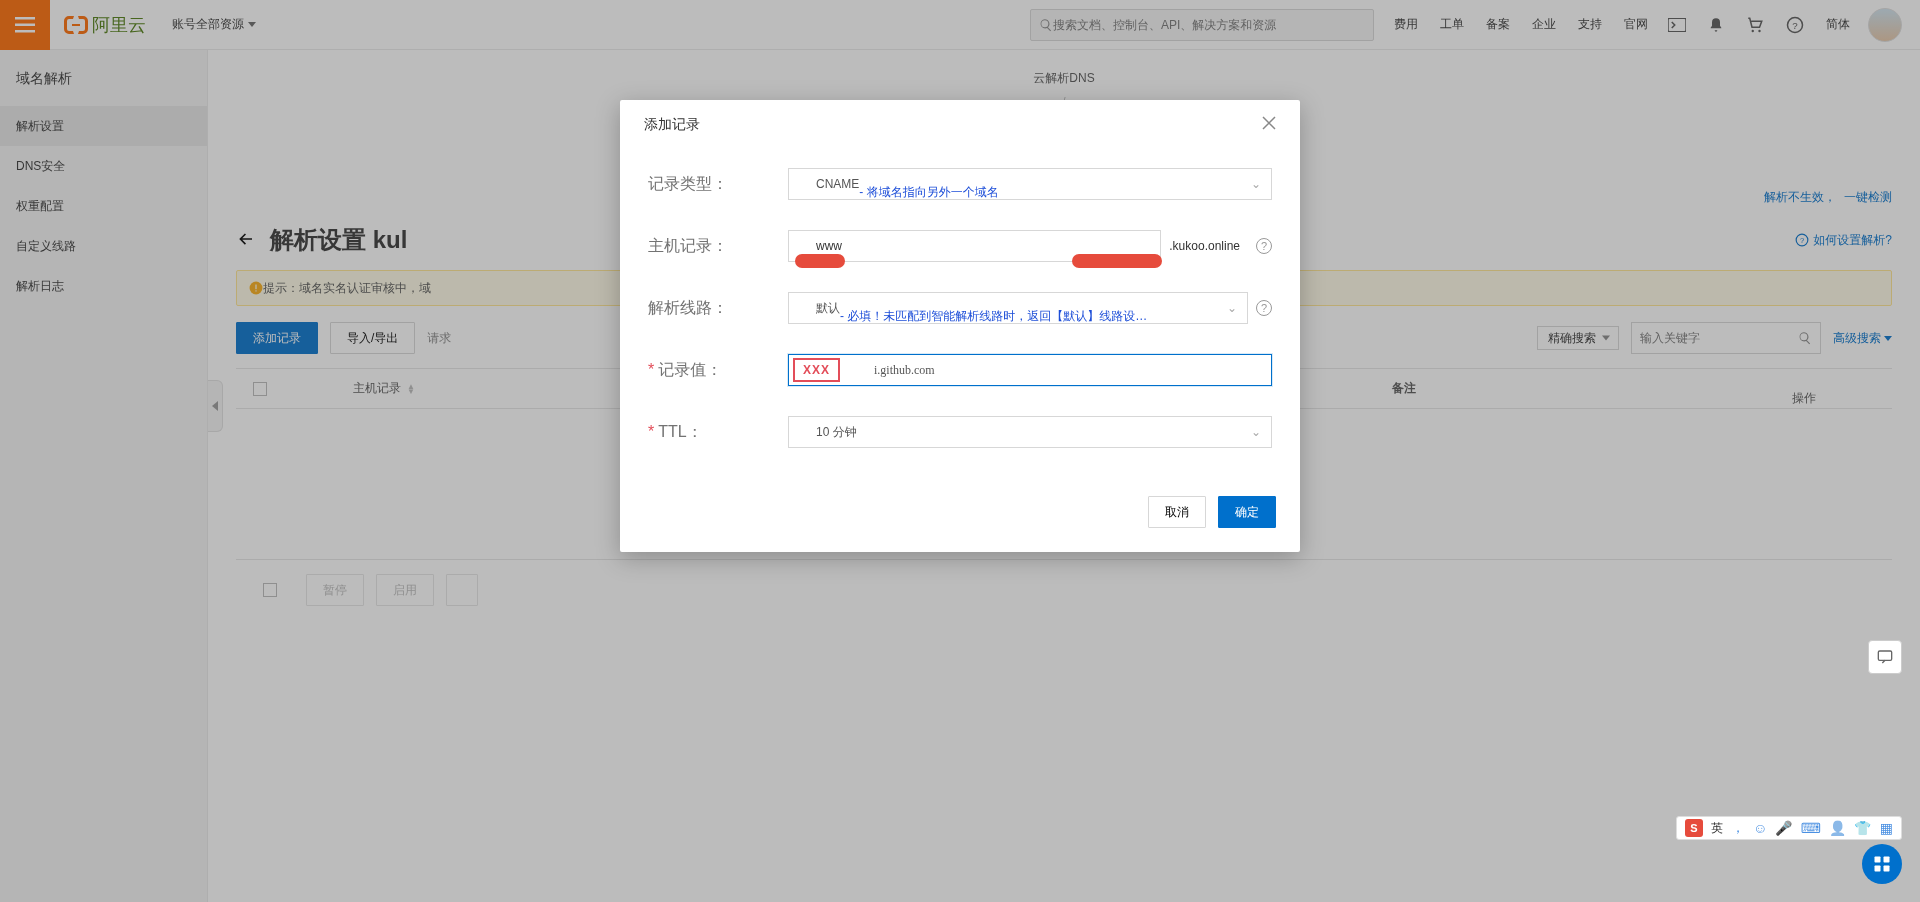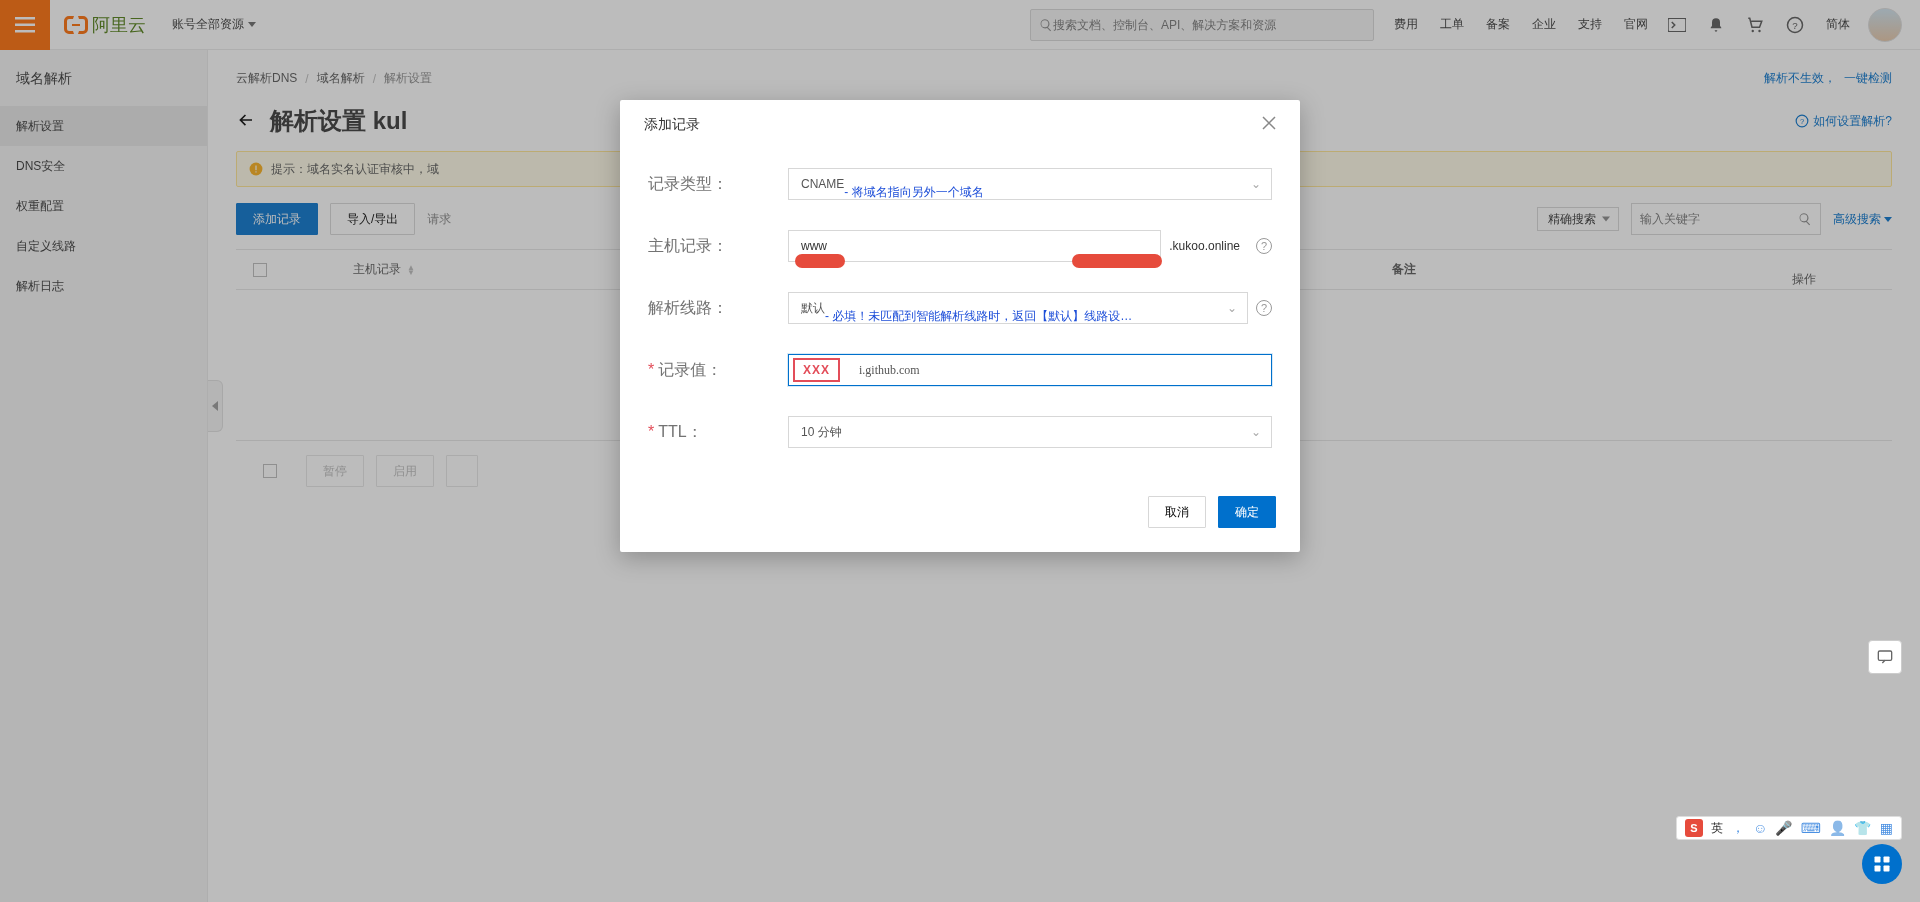--- a/index.html
+++ b/index.html
@@ -20,30 +20,30 @@
   .top-icons svg { fill:#555; cursor:pointer;}
   .avatar { width:34px; height:34px; border-radius:50%; background:linear-gradient(#cfe3ef,#e6c6a7); margin-right:18px; cursor:pointer; border:1px solid #ddd;}
   
   .body { display:flex; height:calc(100% - 50px);}
   .sidebar { width:208px; background:#f4f4f4; border-right:1px solid #eaeaea; padding-top:20px;}
   .sidebar .side-title { font-size:14px; color:#333; padding:0 16px 18px;}
   .sidebar .side-item { height:40px; display:flex; align-items:center; padding:0 16px; font-size:12px; color:#333; cursor:pointer;}
   .sidebar .side-item.active { background:#e6e6e6; }
   .side-collapse { position:absolute; left:208px; top:380px; width:15px; height:52px; background:#f4f4f4; border:1px solid #e0e0e0; border-left:0; border-radius:0 6px 6px 0; display:flex; align-items:center; justify-content:center; cursor:pointer;}
   .main { flex:1; padding:20px 28px; position:relative;}
-  .crumb { font-size:12px; color:#888; display:flex; align-items:center; gap:8px; margin-bottom:18px;}
+  .crumb { font-size:12px; color:#888; display:flex; align-items:center; gap:8px; margin-bottom:18px;flex-direction:column;}
   .crumb a { color:#555; cursor:pointer;}
   .crumb .sep { color:#bbb;}
   .crumb .right-links { margin-left:auto; display:flex; gap:8px; }
   .crumb .right-links a { color:#0070cc; }
   .page-title-row { display:flex; align-items:center; gap:14px; margin-bottom:8px;}
   .page-title-row .back-icon { cursor:pointer; }
   .page-title { font-size:24px; font-weight:600; }
   .help-link { margin-left:auto; color:#0070cc; display:flex; align-items:center; gap:4px; font-size:12px; cursor:pointer;}
-  .notice { background:#fffbe6; border:1px solid #ffe58f; border-radius:2px; height:36px; display:flex; align-items:center; padding:0 12px; font-size:12px; color:#555; margin:14px 0 16px 0; gap:8px;}
+  .notice { background:#fffbe6; border:1px solid #ffe58f; border-radius:2px; height:36px; display:flex; align-items:center; padding:0 12px; font-size:12px; color:#555; margin:14px 0 16px 0; }
   .toolbar { display:flex; align-items:center; gap:12px; margin-bottom:14px;}
   .btn { height:32px; padding:0 16px; border:1px solid #d7d7d7; background:#fff; display:inline-flex; align-items:center; font-size:12px; cursor:pointer; border-radius:1px;}
   .btn.primary { background:#0070cc; border-color:#0070cc; color:#fff;}
   .toolbar .opt { color:#888; font-size:12px;}
   .toolbar .right { margin-left:auto; display:flex; gap:12px; align-items:center;}
   .sel { height:24px; border:1px solid #d7d7d7; background:#fff; padding:0 22px 0 10px; display:flex; align-items:center; font-size:12px; position:relative; cursor:pointer;}
   .sel::after { content:""; position:absolute; right:8px; top:50%; width:0;height:0;border-left:4px solid transparent;border-right:4px solid transparent;border-top:5px solid #888; transform:translateY(-50%);}
   .search-input { width:190px; height:32px; border:1px solid #d7d7d7; display:flex; align-items:center; padding:0 8px;}
   .search-input input{ flex:1; border:0; outline:none; font-size:12px;}
   .adv { color:#0070cc; cursor:pointer; display:flex; align-items:center; gap:3px;}
@@ -63,21 +63,21 @@
   .dim { position:absolute; inset:0; background:rgba(62,62,62,0.35); }
   
   .modal { position:absolute; left:50%; top:100px; transform:translateX(-50%); width:680px; background:#fff; border-radius:2px; box-shadow:0 6px 24px rgba(0,0,0,0.25);}
   .modal-head { display:flex; align-items:center; height:50px; padding:0 24px; border-bottom:0;}
   .modal-title { font-size:14px; }
   .modal-close { margin-left:auto; cursor:pointer; color:#888; font-size:16px;}
   .modal-body { padding:18px 28px 4px;}
   .frow { display:flex; align-items:center; margin-bottom:30px; position:relative;}
   .flabel { width:140px; text-align:left; padding-right:14px; font-size:16px; color:#737373;}
   .req::before { content:"*"; color:#e34d59; margin-right:4px;}
-  .finput { flex:1; height:32px; border:1px solid #d7d7d7; padding:0 12px; font-size:12px; display:flex; align-items:center; position:relative;}
+  .finput { flex:1; height:32px; border:1px solid #d7d7d7; padding:0 27px; font-size:12px; display:flex; align-items:center; position:relative;}
   .finput input { border:0; outline:none; flex:1; font-size:12px;}
   .finput.sel-like { color:#555; cursor:pointer;}
   .finput.sel-like .ph { color:#1d4ed8;margin-top:16px;}
   .finput .caret { position:absolute; right:10px; top:50%; transform:translateY(-50%); color:#aaa;}
   .host-row { display:flex; align-items:center; gap:8px; flex:1;}
   .host-row .finput { flex:1;}
   .domain-suffix { font-size:12px; color:#333;}
   .info-icn { width:16px; height:16px; border:1px solid #999; color:#999; border-radius:50%; display:inline-flex; align-items:center; justify-content:center; font-size:11px; margin-left:8px;}
   .finput.focus { border-color:#0070cc; box-shadow:0 0 0 1px rgba(0,112,204,0.15);}
   .modal-foot { display:flex; justify-content:flex-end; gap:12px; padding:14px 24px 24px;}

